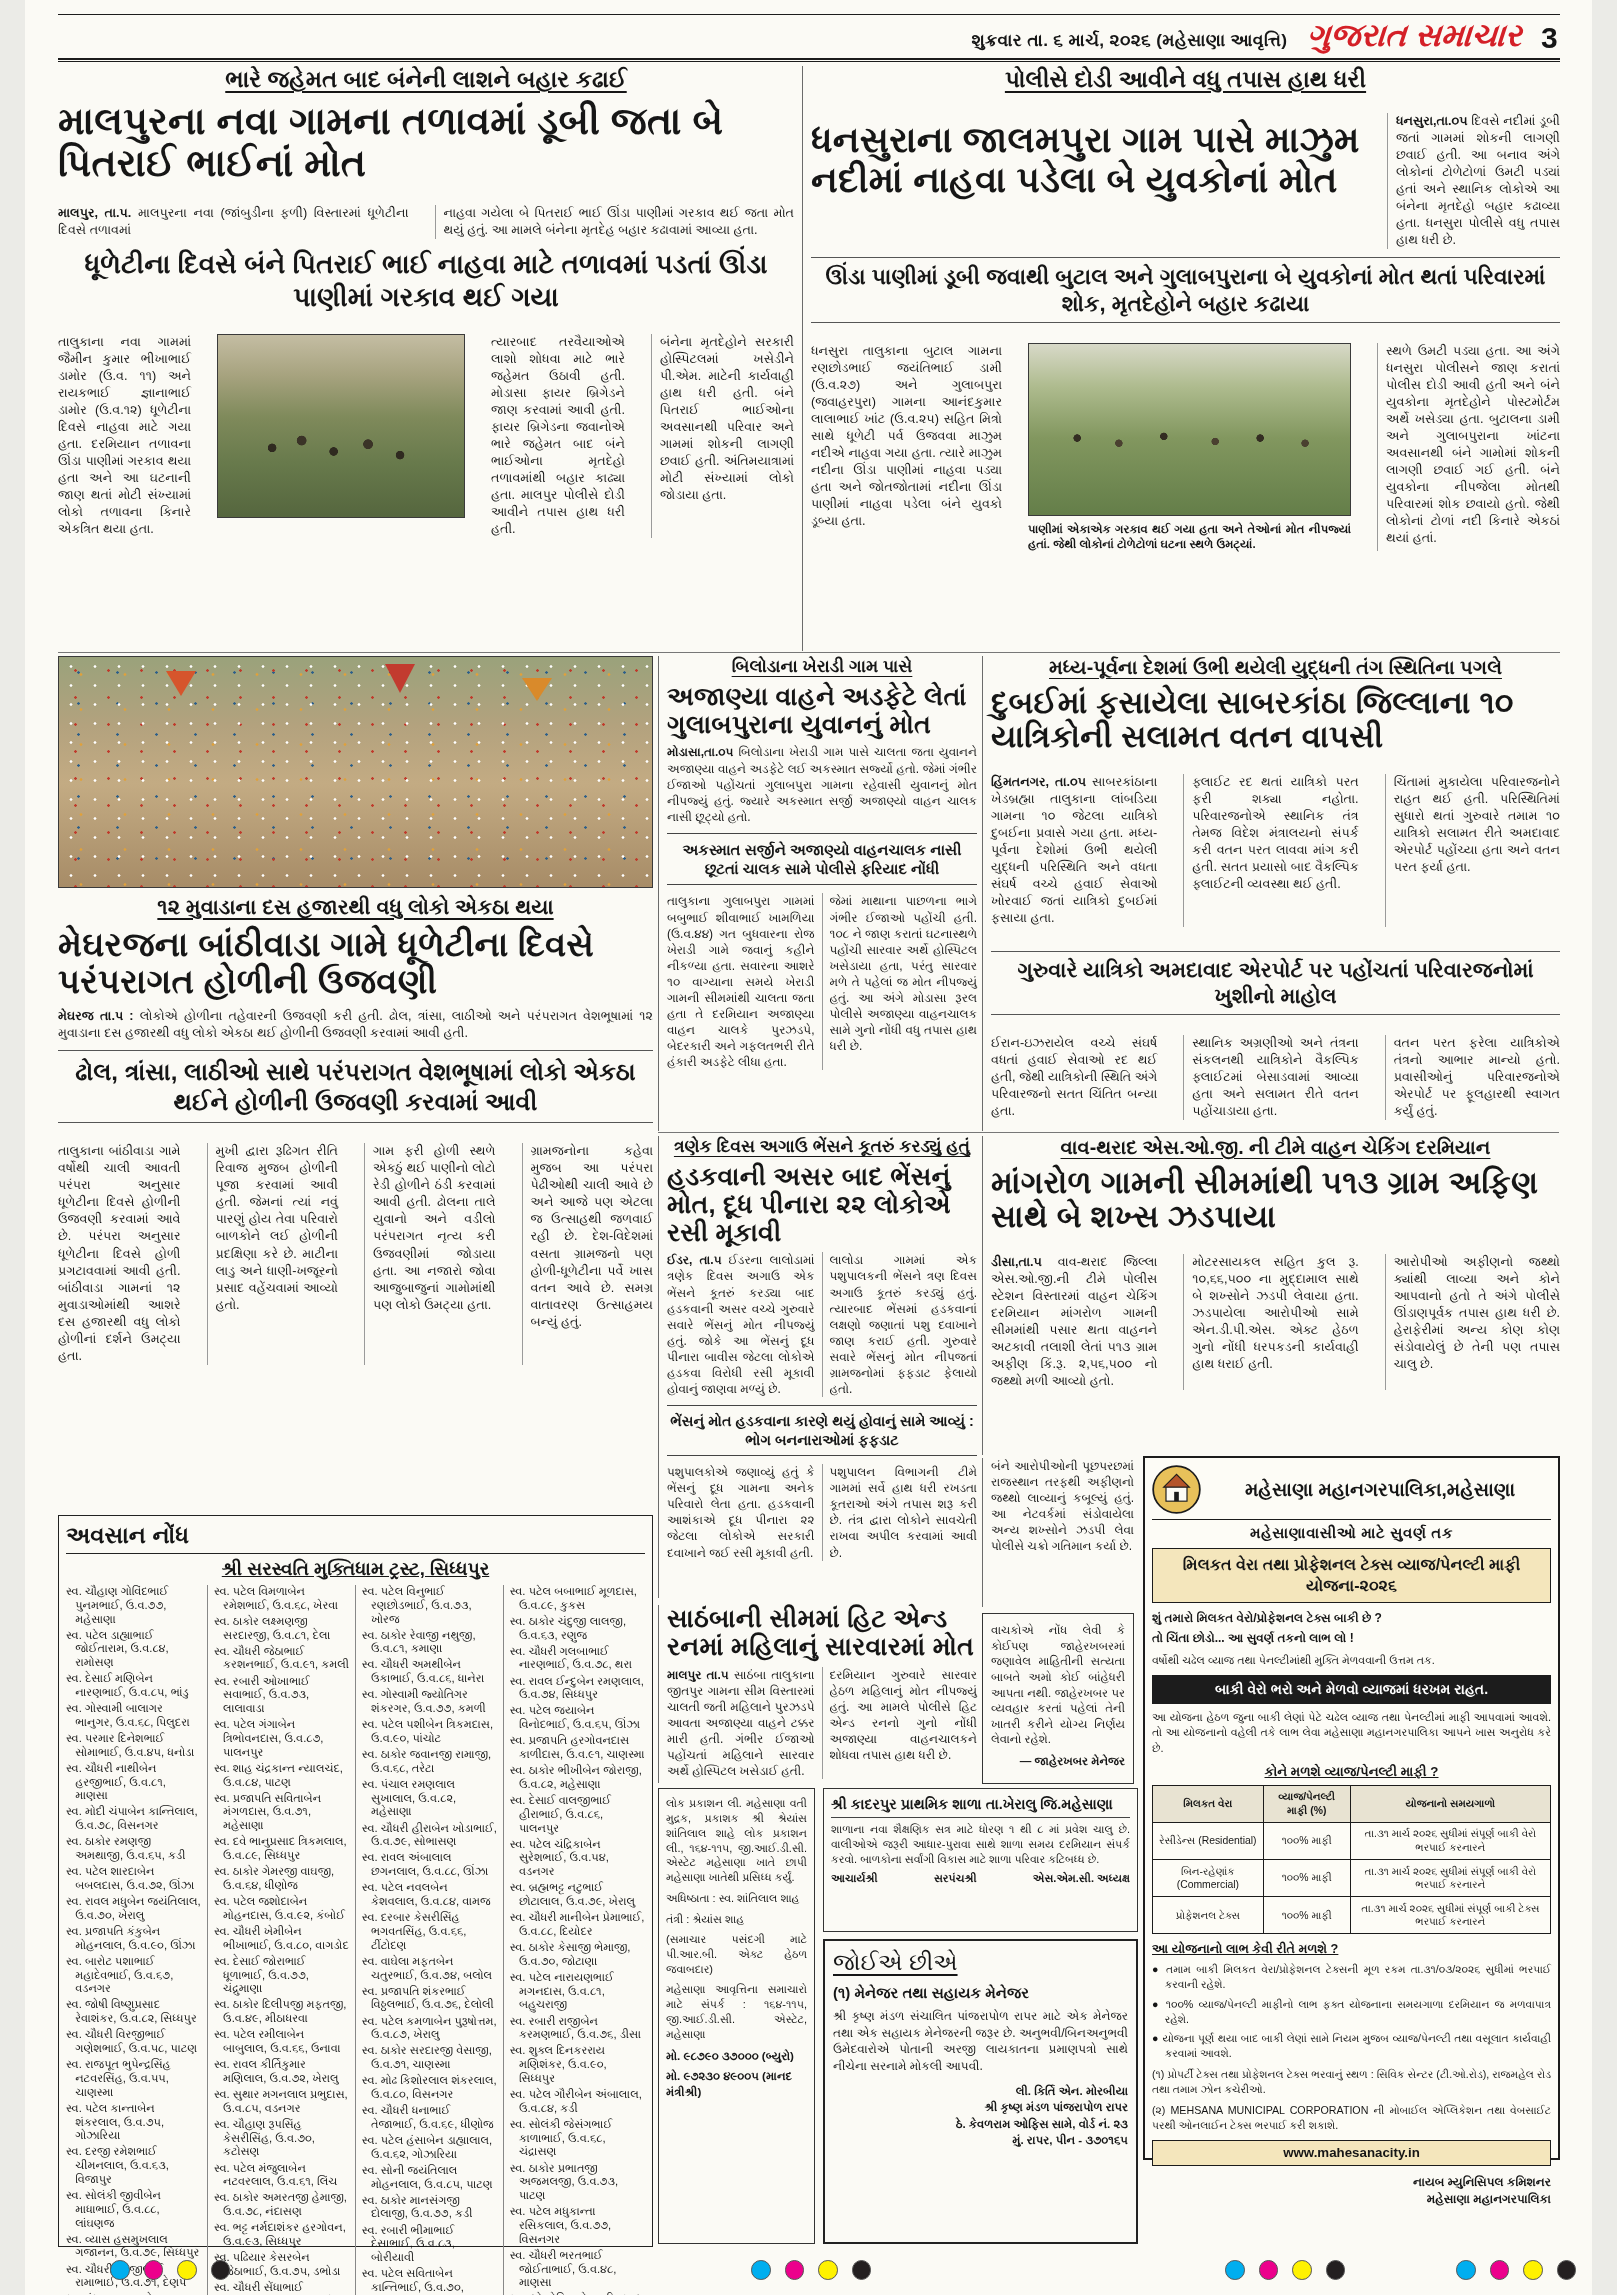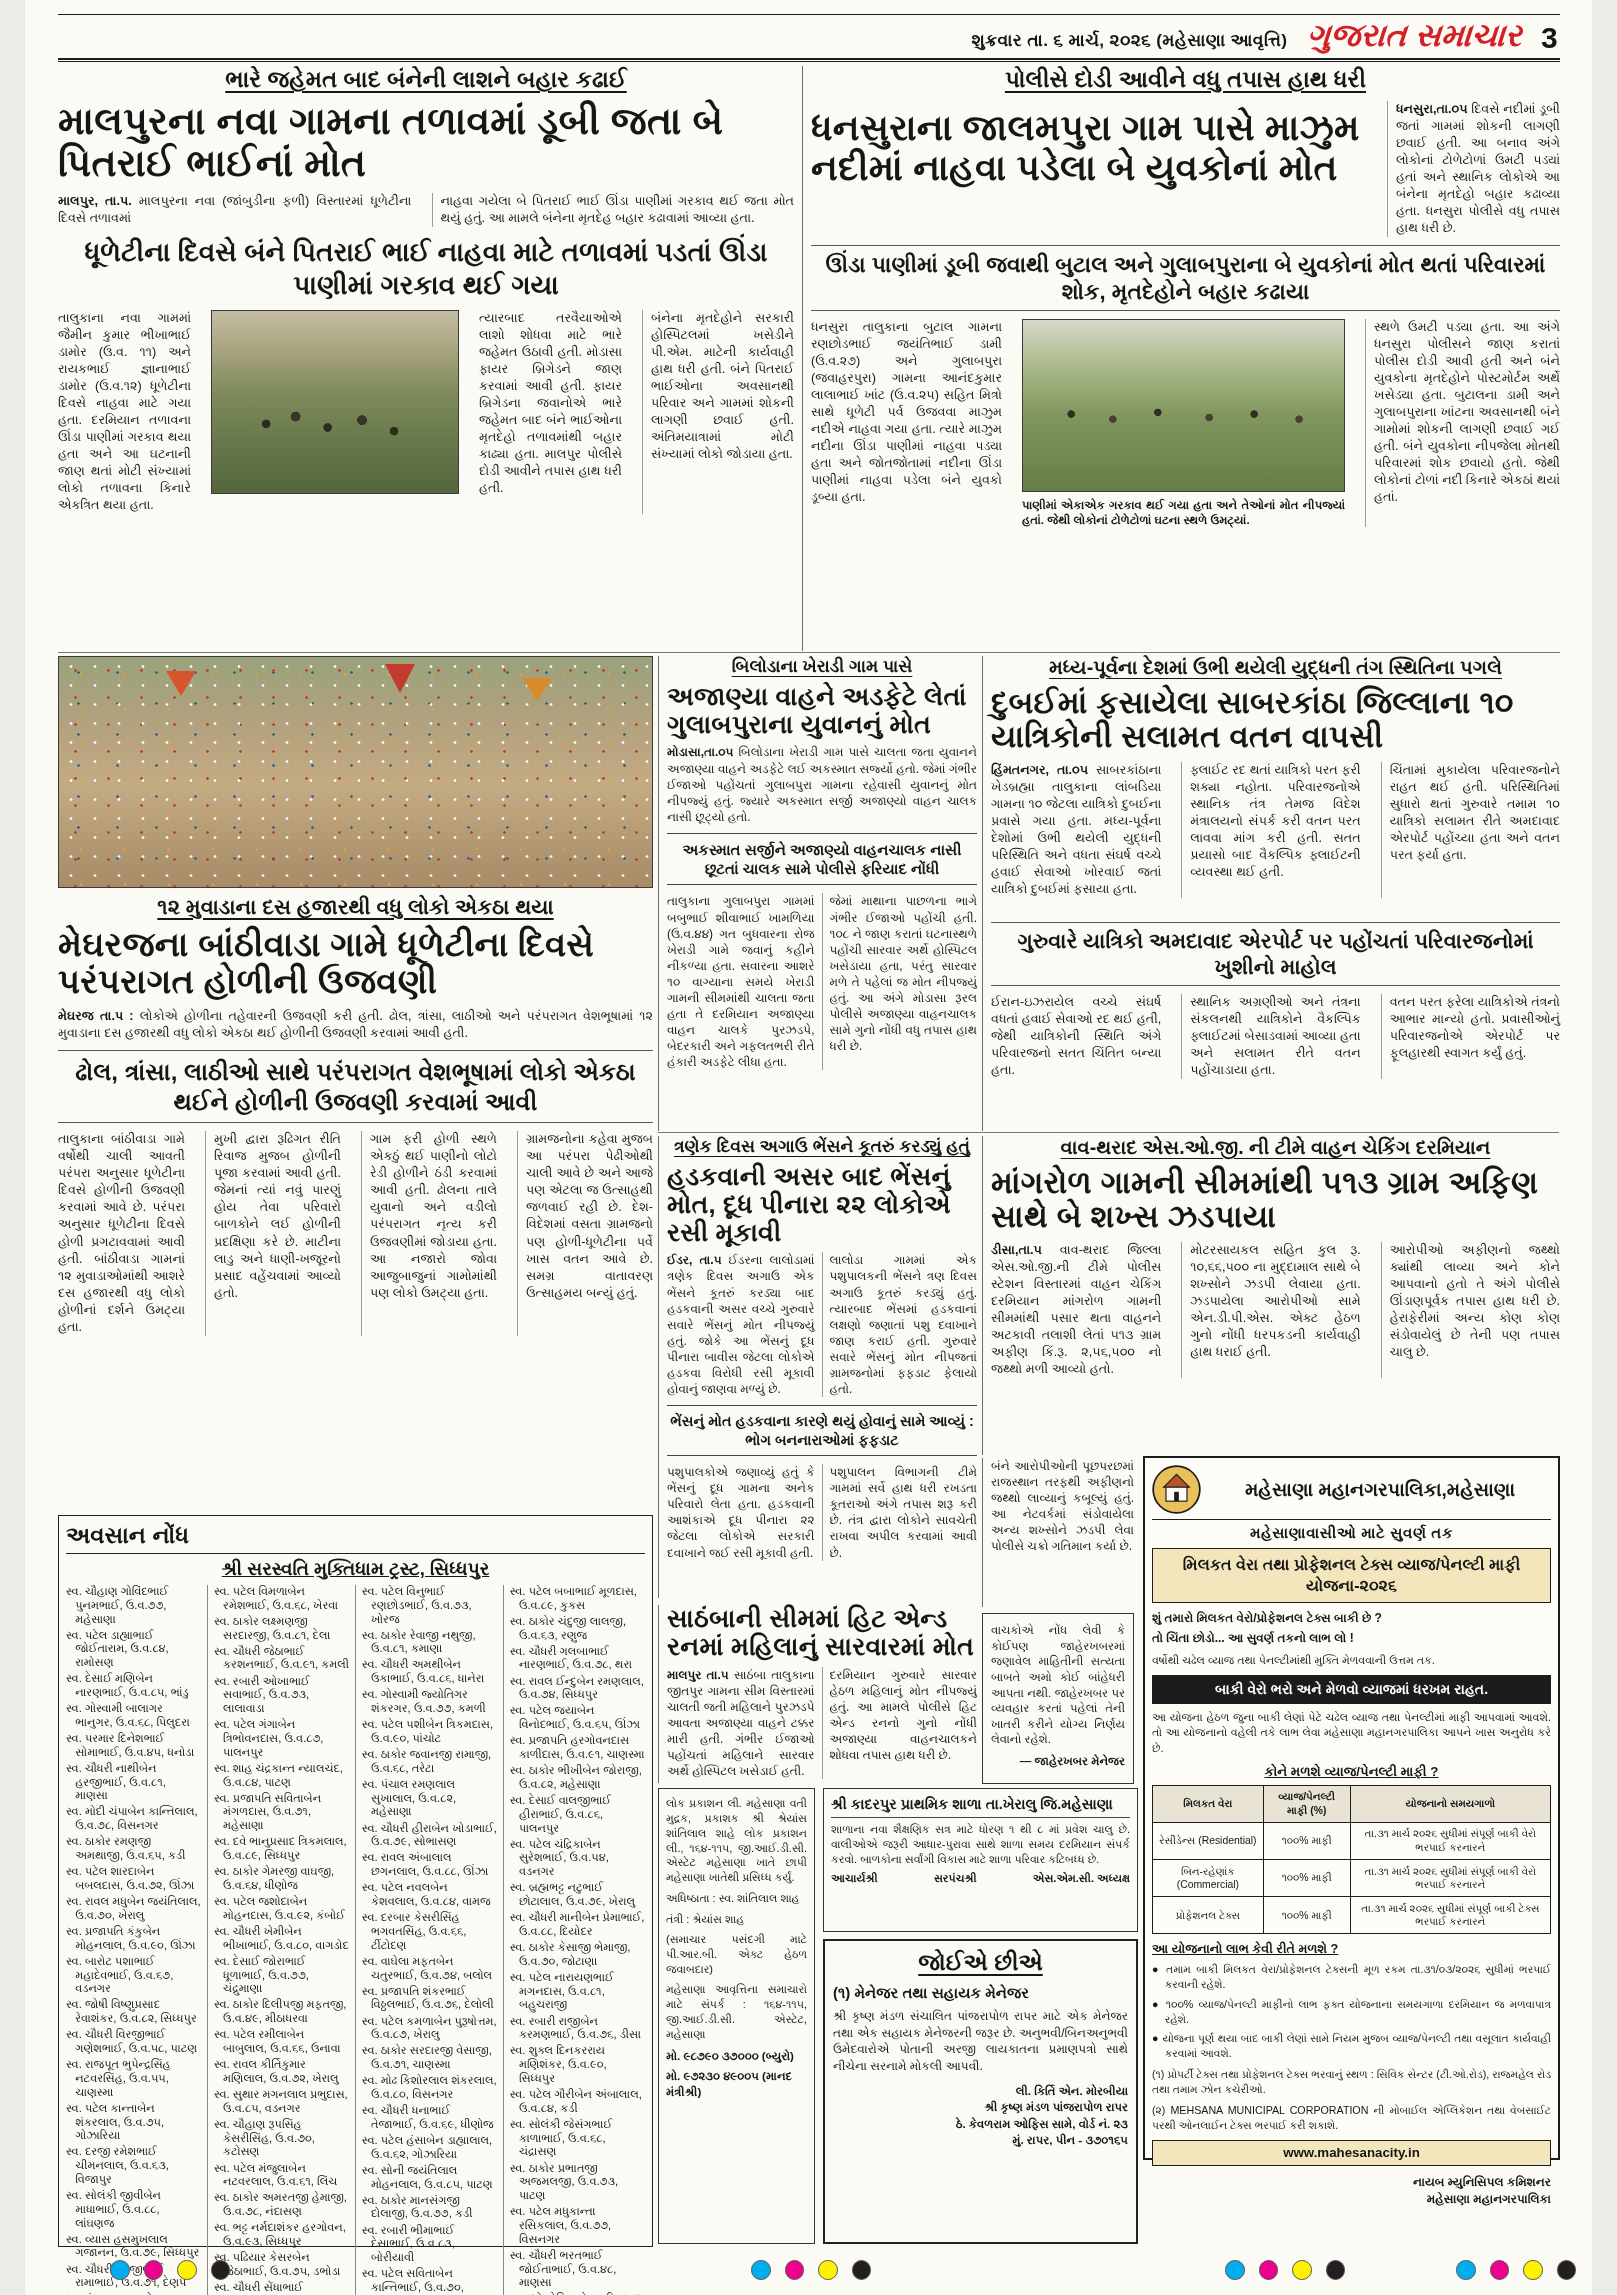--- a/index.html
+++ b/index.html
@@ -18,21 +18,21 @@
   .dblrule{position:absolute;left:58px;width:1502px;border-top:2.3px solid #1c1c1c;border-bottom:0.6px solid #1c1c1c;height:4px;top:58px}
 
   
   .art{position:absolute;background:transparent}
   .bl{border-left:1.2px solid #6b6b6b;padding-left:8px}
   .kicker{font-weight:bold;text-align:center;text-decoration:underline;text-underline-offset:3.5px}
   .hl{font-weight:bold;line-height:1.1;letter-spacing:0.2px}
   .subhead{font-weight:bold;text-align:center;line-height:1.25}
   .byline{font-weight:bold;white-space:nowrap}
   .bcol{font-size:12.7px;line-height:1.34;text-align:justify}
-  .row{display:flex;gap:20px;margin-top:8px}
+  .row{display:flex;gap:26px;margin-top:20px}
   .row .bcol + .bcol{border-left:0.6px solid #9a9a9a;padding-left:8px}
   .subbold{font-weight:bold;text-align:center;border-top:1.2px solid #444;border-bottom:1.2px solid #444;padding:5.8px 2.3px;margin:8px 0;line-height:1.3}
   .hrule{position:absolute;border-top:1.2px solid #777}
 
   
   .photo{border:1.2px solid #3a3a3a;position:relative;flex:none}
   .pond{width:248px;height:184px;
     background:
       radial-gradient(circle at 22% 62%, #2f2a20 0 4px, transparent 4.6px),
       radial-gradient(circle at 34% 58%, #3a3327 0 4.6px, transparent 5.2px),
@@ -109,21 +109,21 @@
 
   
   #lok{left:658px;top:1788px;width:157px;height:456px;border:1.7px solid #333;padding:7px;font-size:11px;line-height:1.35}
   .lok-line{margin-bottom:5.8px;text-align:justify}
   .lok-phone{font-weight:bold;margin-top:4.6px;font-size:11.6px}
   #school{left:823px;top:1788px;width:315px;height:144px;border:1.7px solid #333;padding:7px}
   #school .s-title{font-weight:bold;text-align:left;font-size:14.4px;border-bottom:1.2px solid #444;padding-bottom:3.5px}
   #school .s-body{font-size:11px;line-height:1.35;text-align:justify;margin-top:4.6px}
   .s-signs{display:flex;justify-content:space-between;font-weight:bold;font-size:11px;margin-top:5.8px}
   #wanted{left:823px;top:1939px;width:315px;height:305px;border:2.3px double #222;padding:8px}
-  #wanted .w-title{font-size:23px;font-weight:bold;text-align:center;text-decoration:underline;text-underline-offset:3.5px}
+  #wanted .w-title{font-size:23px;font-weight:normal;text-decoration:underline;text-underline-offset:3.5px}
   #wanted .w-item{font-size:15px;font-weight:bold;margin-top:8px}
   #wanted .w-body{font-size:12px;line-height:1.4;text-align:justify;margin-top:5.8px}
   .w-footer{margin-top:9.2px;text-align:right;font-weight:bold;font-size:11.6px}
   .w-footer div{margin-bottom:2.3px}
 
   
   #ad{left:1143px;top:1456px;width:417px;height:704px;border:2.3px solid #1c1c1c;padding:7px;background:#fdfcf6}
   .ad-head{display:flex;align-items:center;gap:8px;border-bottom:1.7px solid #1c1c1c;padding-bottom:4.6px}
   .ad-org{font-size:19px;font-weight:bold;flex:1;text-align:center}
   .ad-tag{font-size:15px;font-weight:bold;text-align:center;margin-top:4.6px;letter-spacing:0.6px}

